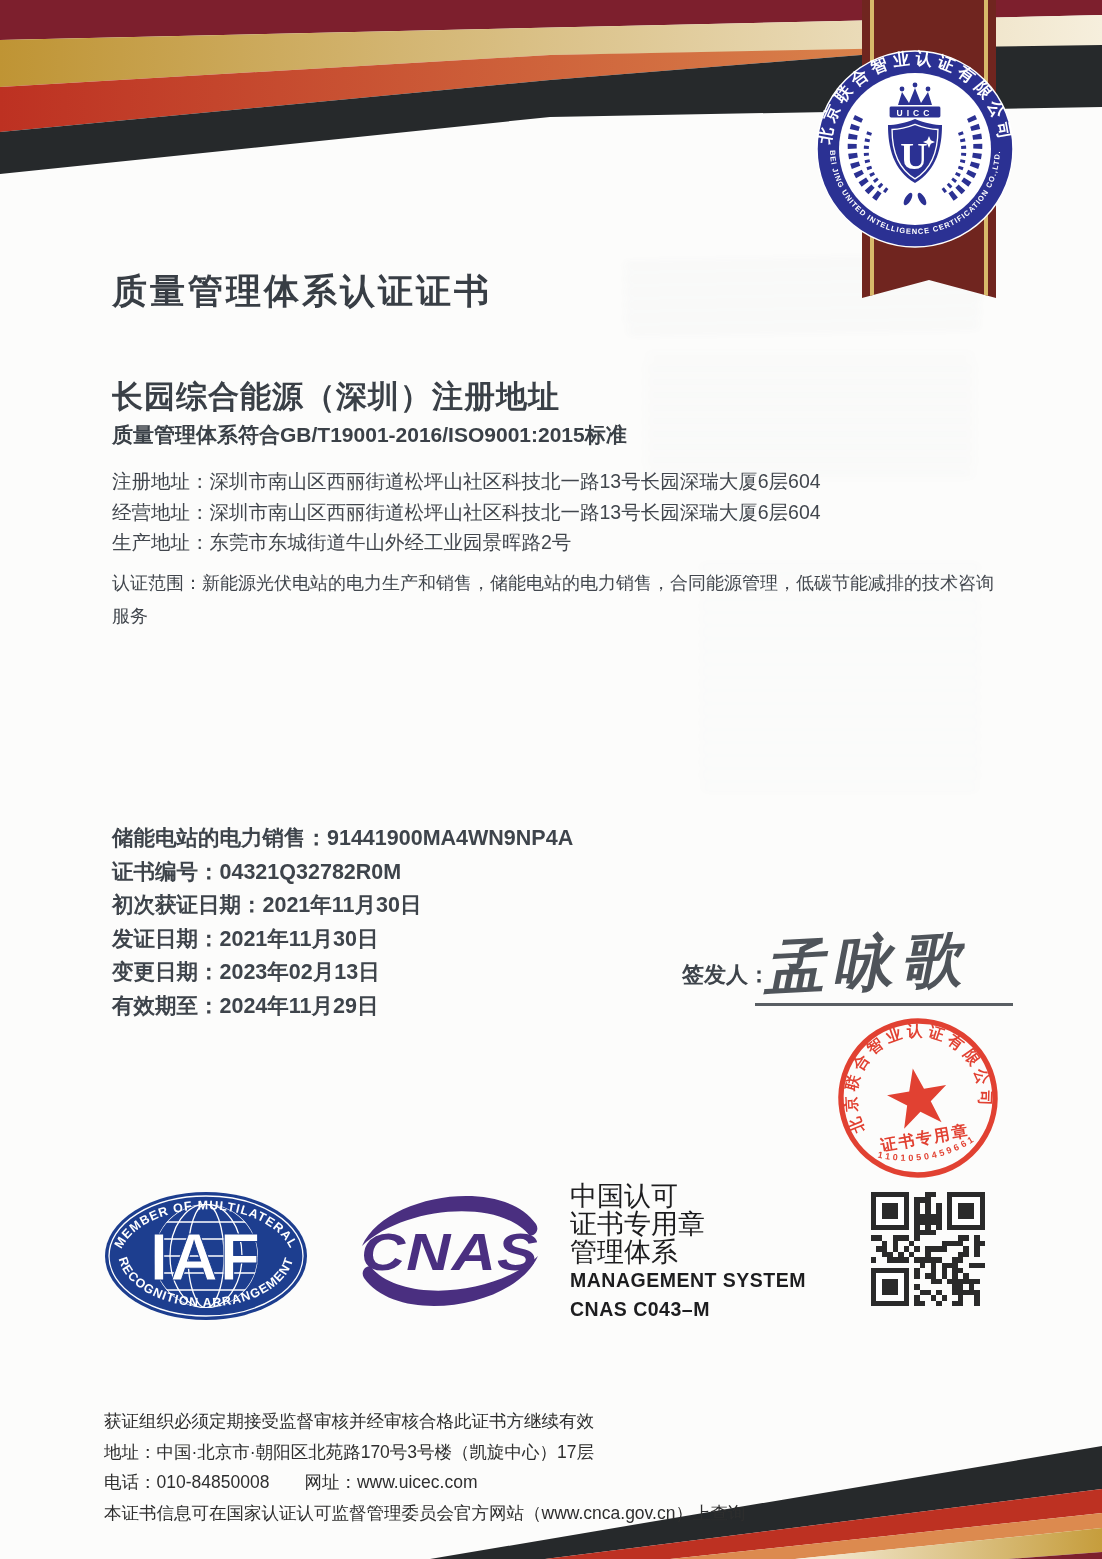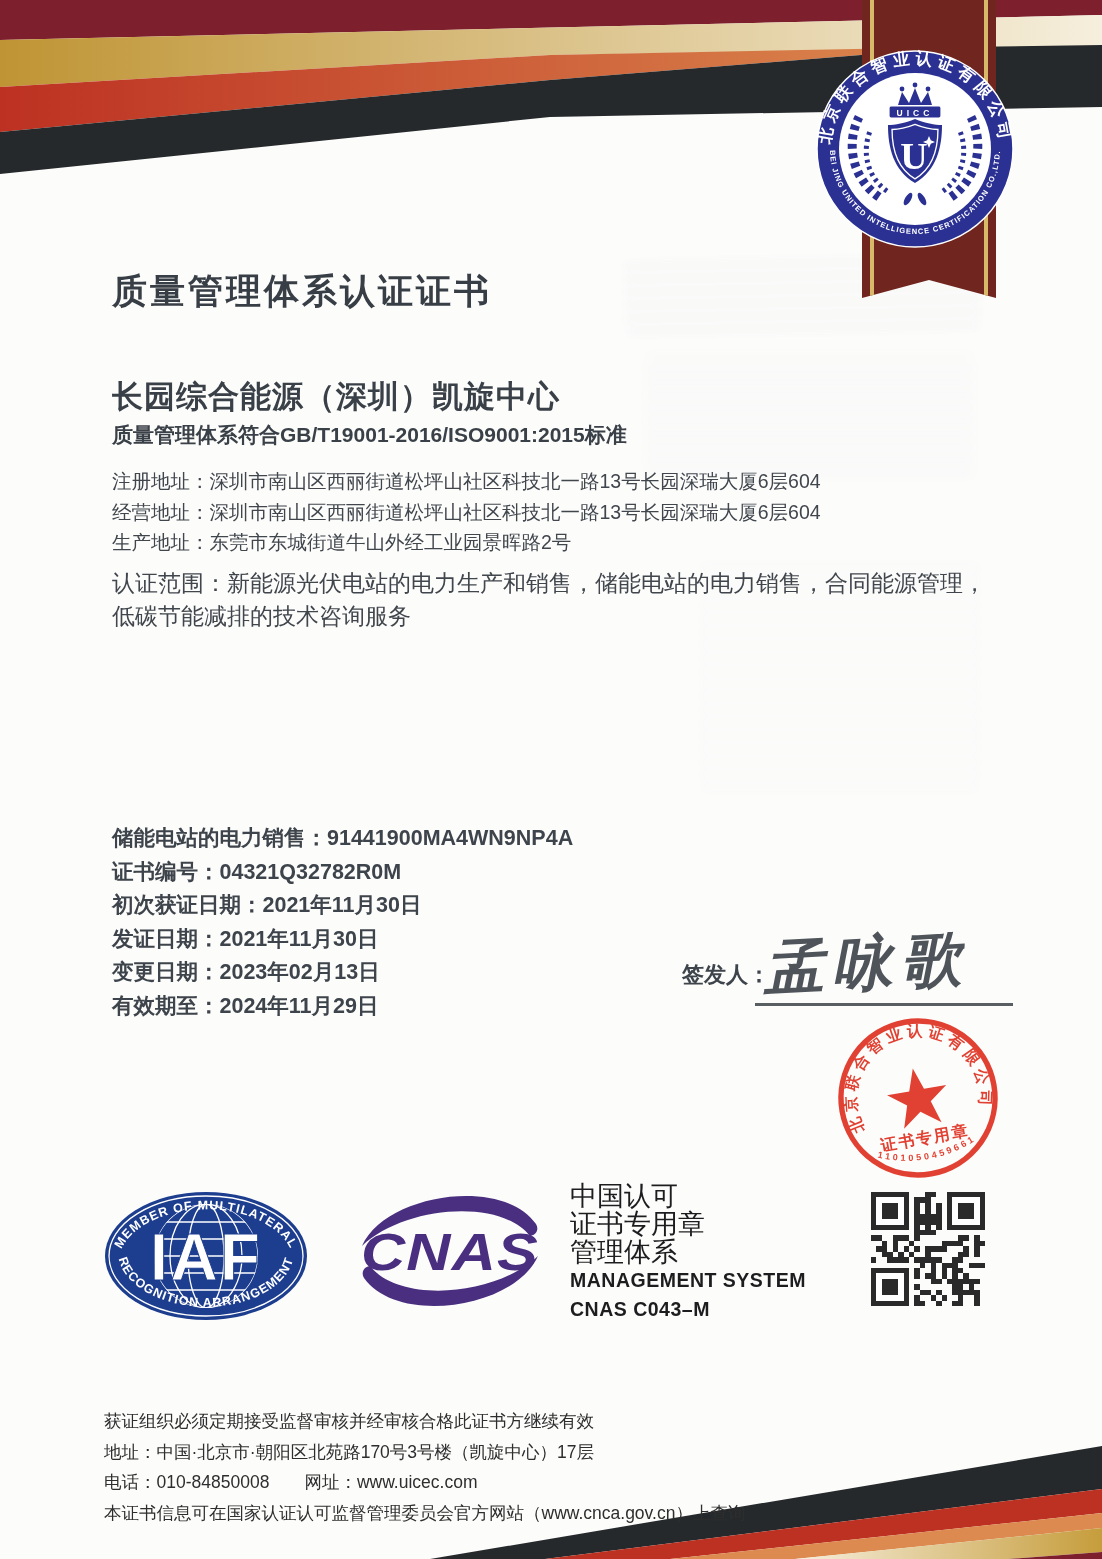--- a/index.html
+++ b/index.html
@@ -17,21 +17,21 @@
   .ribbon .gl-left{left:8px;} .ribbon .gl-right{right:8px;}
   .medal{left:813px;top:47px;width:204px;height:204px;z-index:3;}
   
   .ghost{z-index:1;border-radius:6px;filter:blur(5px);
          background:repeating-linear-gradient(0deg,rgba(110,120,135,.14) 0 4px,transparent 4px 13px);}
   
   .title{left:112px;top:268px;font-size:35px;font-weight:700;letter-spacing:3px;color:#383e45;z-index:4;}
   .company{left:112px;top:376px;font-size:31px;font-weight:700;letter-spacing:1px;color:#3a4047;z-index:4;}
   .standard{left:112px;top:421px;font-size:21px;font-weight:700;color:#3a4047;z-index:4;}
   .addresses{left:112px;top:466px;font-size:19.5px;font-weight:500;line-height:30.5px;color:#41464d;z-index:4;}
-  .scope{left:112px;top:567px;width:888px;font-size:23px;font-weight:500;line-height:33px;color:#41464d;z-index:4;}
+  .scope{left:112px;top:567px;width:888px;font-size:18px;font-weight:500;line-height:33px;color:#41464d;z-index:4;}
   .details{left:112px;top:822px;font-size:21.5px;font-weight:600;line-height:33.5px;color:#3e444b;z-index:4;}
   .issuer-label{left:682px;top:960px;font-size:22px;font-weight:600;color:#3e444b;z-index:4;}
   .signature{left:763px;top:924px;font-size:60px;font-weight:700;font-style:italic;
              font-family:"Liberation Serif",serif;color:#4f545a;letter-spacing:9px;
              transform:rotate(-3deg);z-index:4;}
   .sign-line{left:755px;top:1003px;width:258px;height:2.5px;background:#595e63;z-index:3;}
   .seal{left:818px;top:998px;width:200px;height:200px;z-index:5;opacity:.93;}
   .qr{left:871px;top:1192px;width:114px;height:114px;z-index:4;}
   .iaf{left:103px;top:1190px;width:206px;height:132px;z-index:4;}
   .cnas{left:352px;top:1184px;width:196px;height:134px;z-index:4;}
@@ -119,21 +119,21 @@
 
       <path d="M0,-36 C10,-32 20,-30 27,-30 C27,-8 22,15 0,28 C-22,15 -27,-8 -27,-30 C-20,-30 -10,-32 0,-36 Z"></path>
       <path d="M0,-36 C10,-32 20,-30 27,-30 C27,-8 22,15 0,28 C-22,15 -27,-8 -27,-30 C-20,-30 -10,-32 0,-36 Z" transform="scale(0.85)" fill="none" stroke="#ffffff" stroke-width="1.6"></path>
       <text x="-1" y="14" text-anchor="middle" font-size="38" font-weight="bold" fill="#ffffff" font-family="Liberation Serif, serif">U</text>
       <path d="M14,-19 L15.8,-14.8 L20,-13 L15.8,-11.2 L14,-7 L12.2,-11.2 L8,-13 L12.2,-14.8 Z" fill="#ffffff"></path>
     </g>
   </svg>
 
   <div class="abs title">质量管理体系认证证书</div>
 
-  <div class="abs company">长园综合能源（深圳）凯旋中心</div>
+  <div class="abs company">长园综合能源（深圳）注册地址</div>
   <div class="abs standard">质量管理体系符合GB/T19001-2016/ISO9001:2015标准</div>
 
   <div class="abs addresses">
     <div class="addr-line">
       <span>注册地址：</span><span>深圳市南山区西丽街道松坪山社区科技北一路13号长园深瑞大厦6层604</span>
     </div>
     <div class="addr-line">
       <span>经营地址：</span><span>深圳市南山区西丽街道松坪山社区科技北一路13号长园深瑞大厦6层604</span>
     </div>
     <div class="addr-line">

